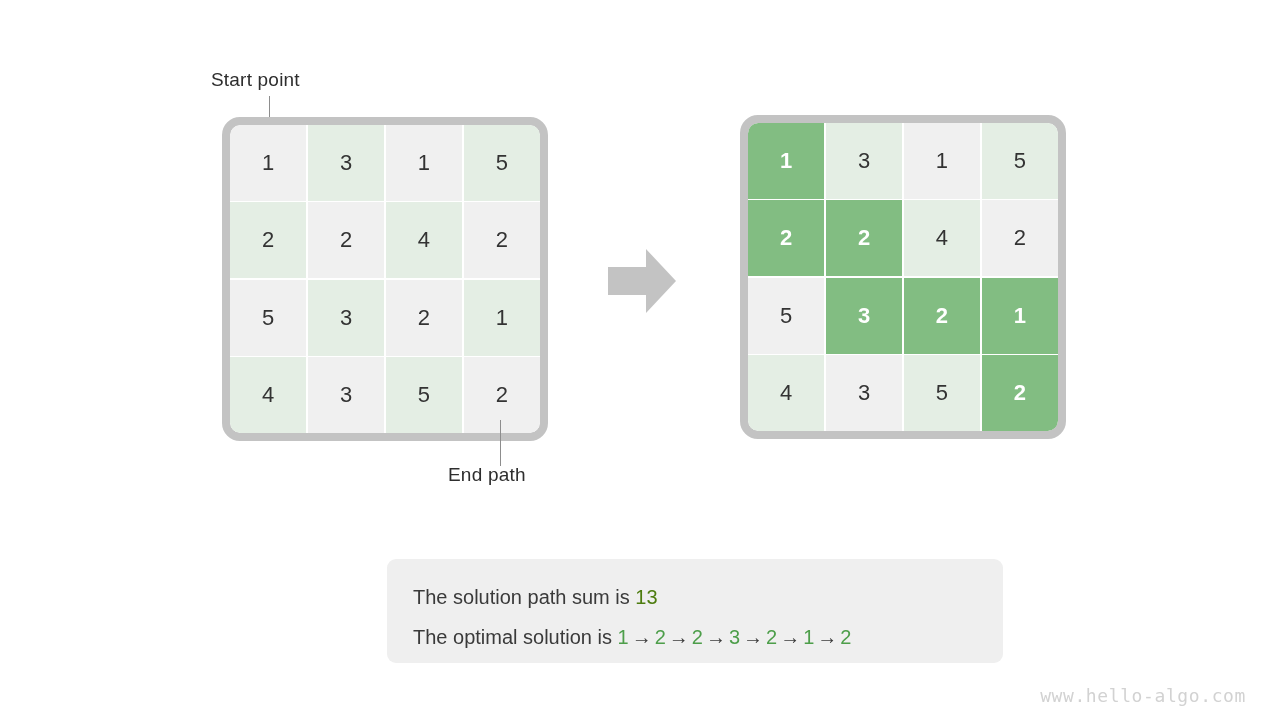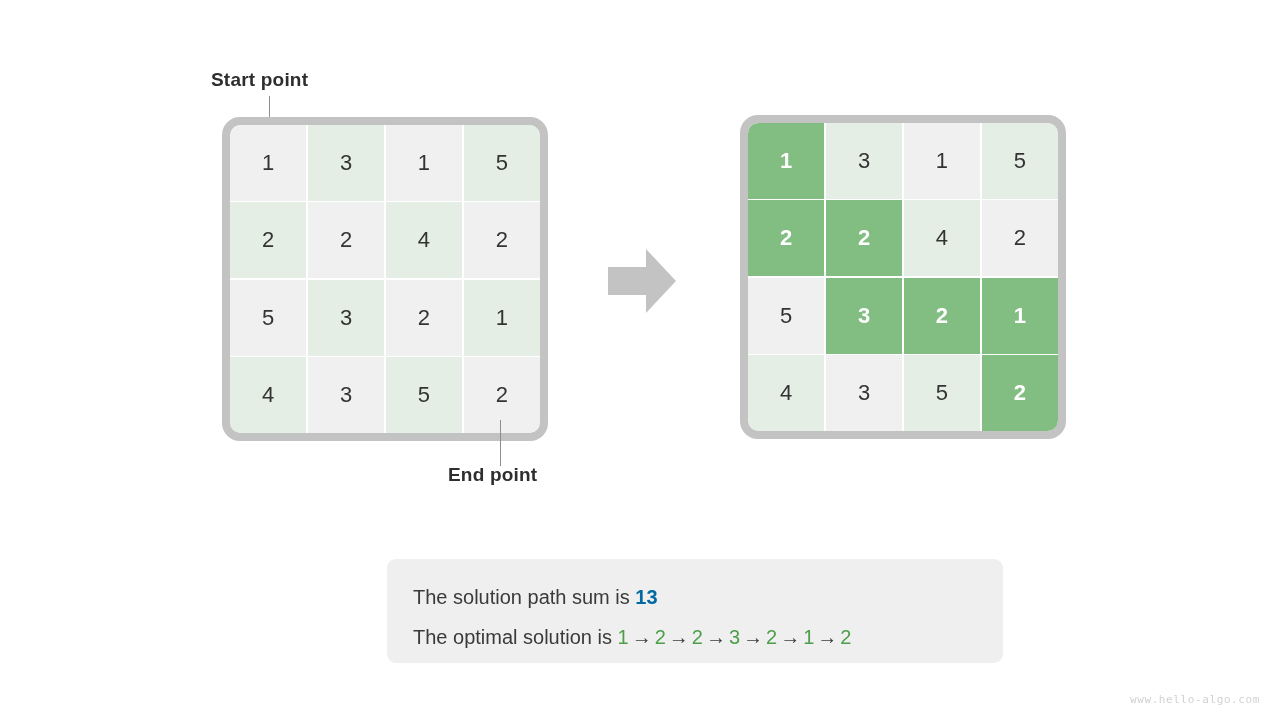--- a/index.html
+++ b/index.html
@@ -12,21 +12,21 @@
     background: #ffffff;
     font-family: "Liberation Sans", sans-serif;
     position: relative;
     overflow: hidden;
   }
 
   
   .point-label {
     position: absolute;
     font-size: 19px;
-    font-weight: bold;
+    font-weight: normal;
     color: #2e2e2e;
     letter-spacing: 0.2px;
     white-space: nowrap;
   }
   #start-point-label { left: 211px; top: 69px; }
   #end-point-label   { left: 448px; top: 464px; }
 
   .connector {
     position: absolute;
     width: 1.5px;
@@ -93,33 +93,33 @@
     box-sizing: border-box;
     padding: 18px 0 0 26px;
   }
   .result-line {
     font-size: 20px;
     color: #3a3a3a;
     line-height: 40px;
     white-space: nowrap;
   }
   .hl-sum {
-    color: #0369a1;
-    font-weight: bold;
+    color: #4d7c0f;
+    font-weight: normal;
   }
   .path-num { color: #4d9e4a; }
   .path-arrow { color: #3a3a3a; padding: 0 3px; }
 
   
   #watermark {
     position: absolute;
-    right: 20px;
+    right: 34px;
     bottom: 14px;
     font-family: "DejaVu Sans Mono", monospace;
-    font-size: 11px;
+    font-size: 18px;
     color: #d2d2d2;
     letter-spacing: 0.6px;
   }
 </style>
 </head>
 <body>
 
 <div class="point-label" id="start-point-label">Start point</div>
 <div class="connector" id="start-connector"></div>
 
@@ -138,21 +138,21 @@
       <div class="cell bg-gray">2</div>
       <div class="cell bg-green">1</div>
       <div class="cell bg-green">4</div>
       <div class="cell bg-gray">3</div>
       <div class="cell bg-green">5</div>
       <div class="cell bg-gray">2</div>
     </div>
 </div>
 
 <div class="connector" id="end-connector"></div>
-<div class="point-label" id="end-point-label">End point</div>
+<div class="point-label" id="end-point-label">End path</div>
 
 <svg id="transition-arrow" viewBox="0 0 68 64">
   <polygon points="0,18 38,18 38,0 68,32 38,64 38,46 0,46" fill="#c3c3c3"></polygon>
 </svg>
 
 <div class="grid-frame" id="grid-right">
   <div class="grid-inner" id="grid-right-inner">
       <div class="cell bg-path">1</div>
       <div class="cell bg-green">3</div>
       <div class="cell bg-gray">1</div>

